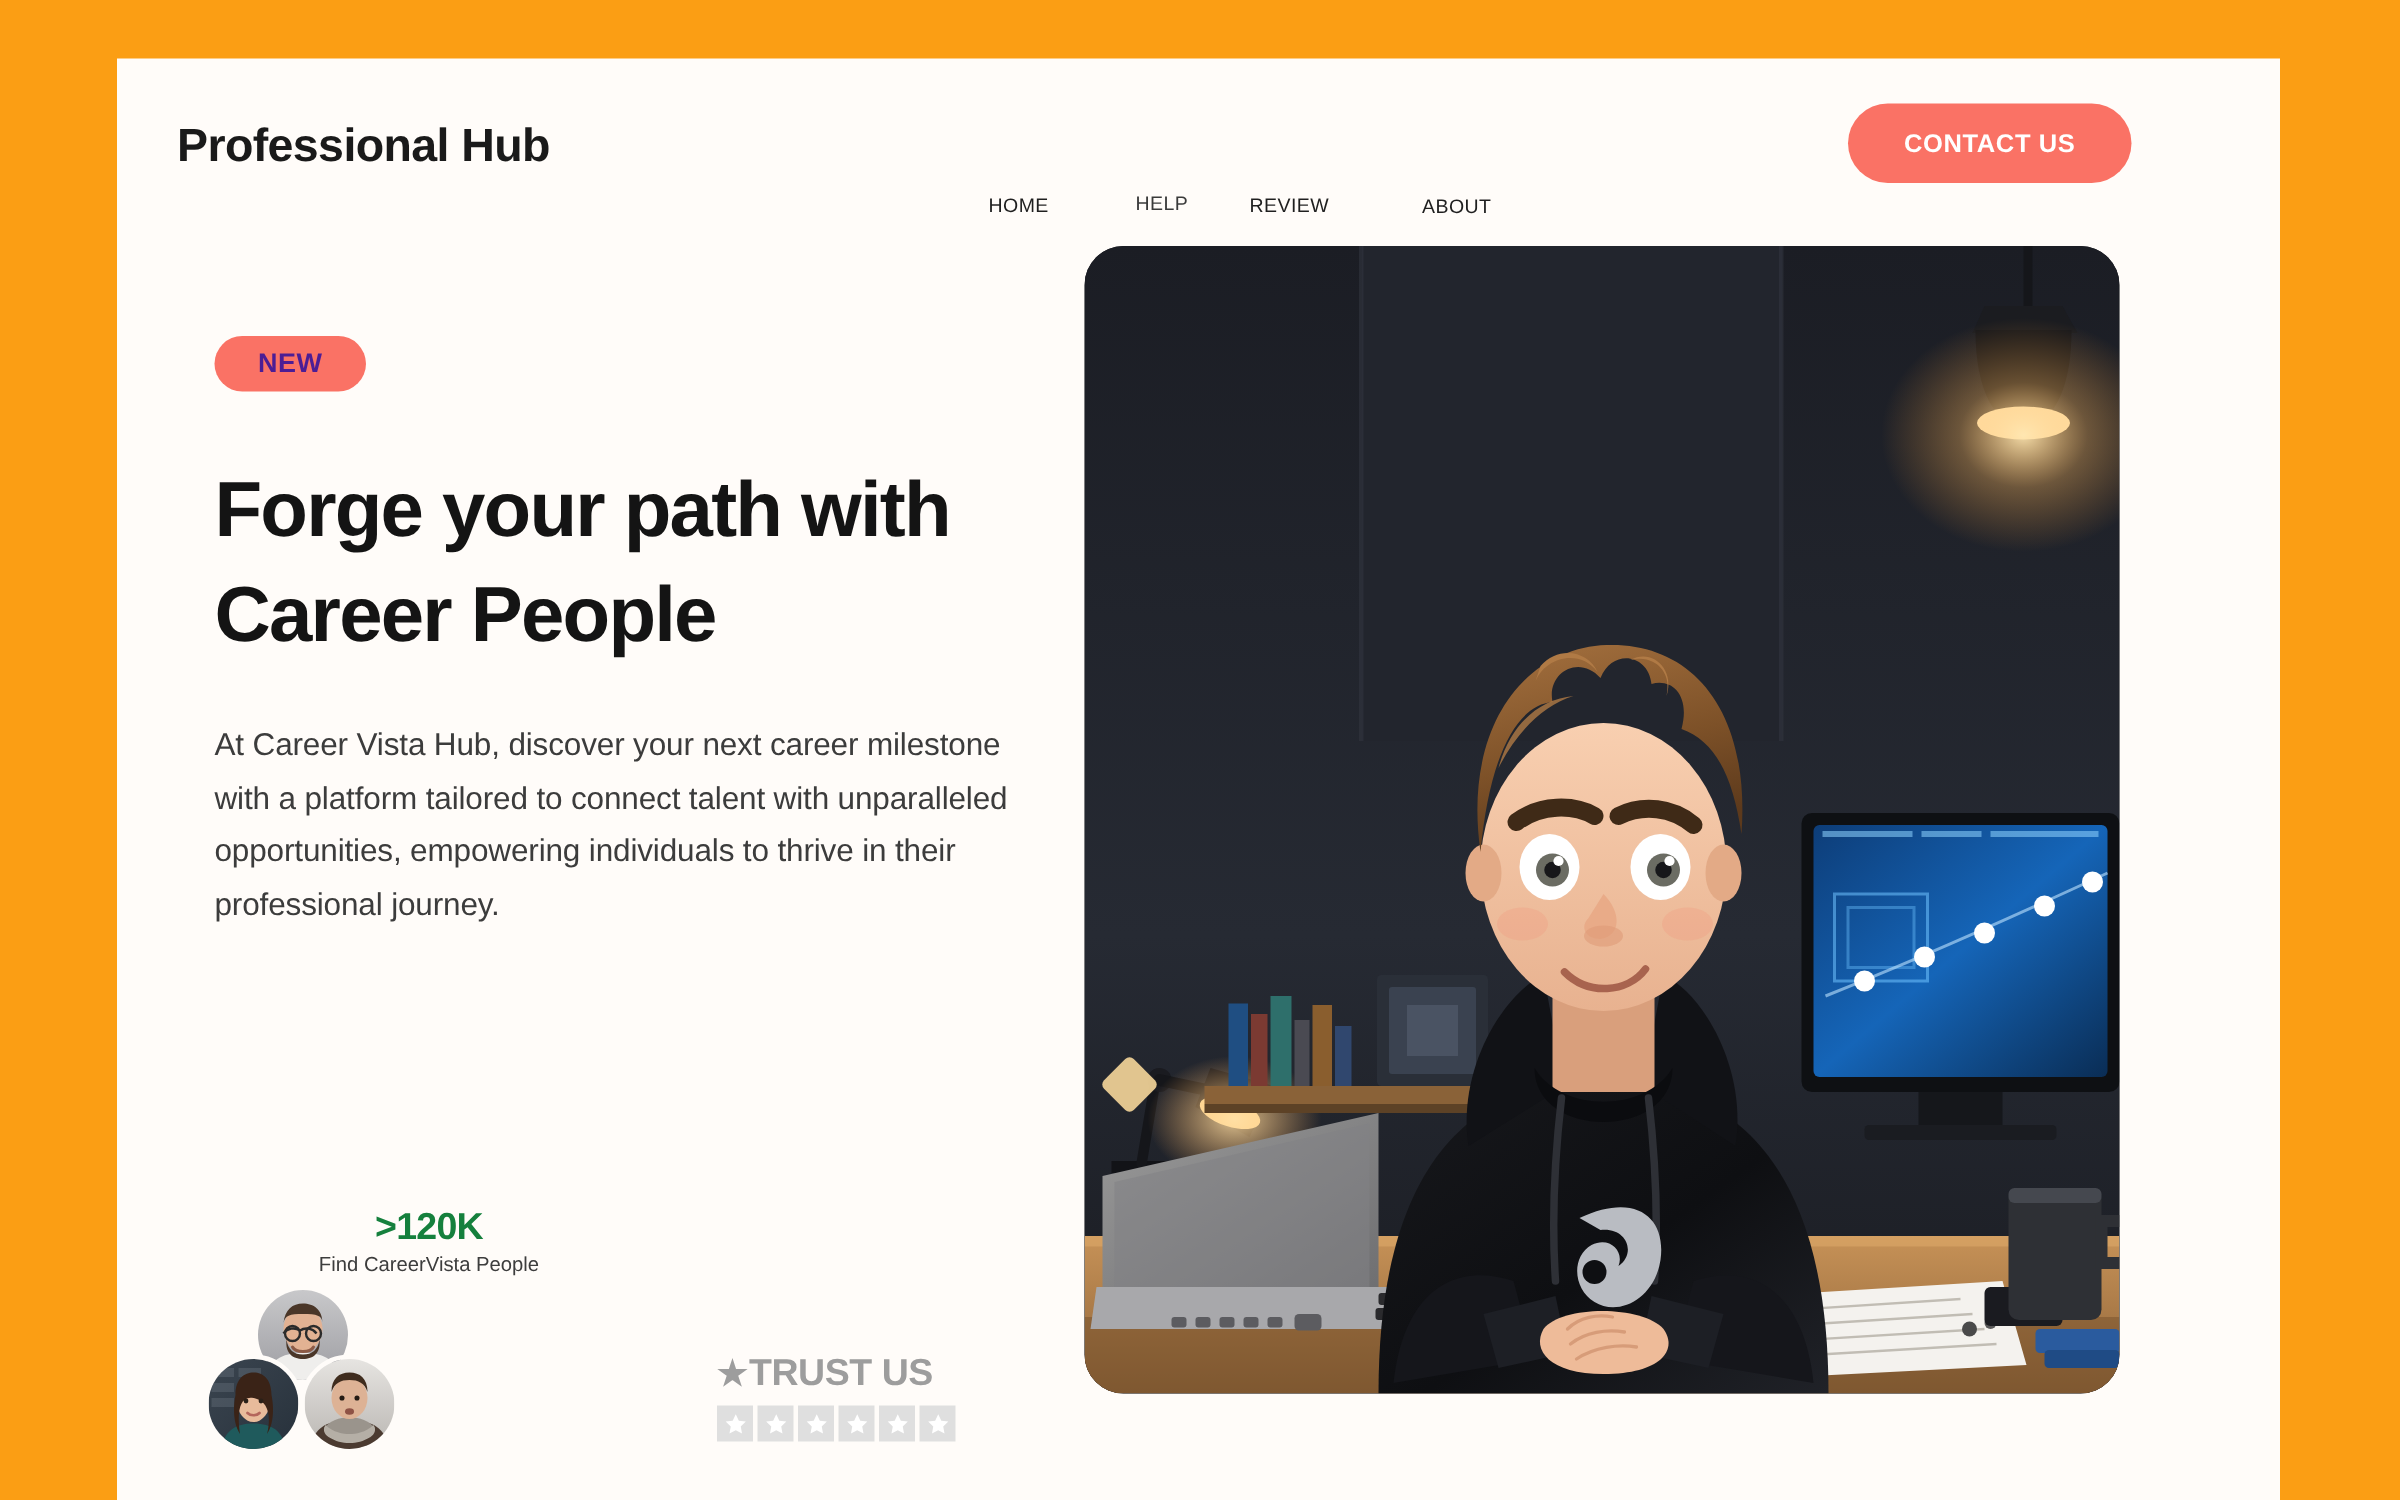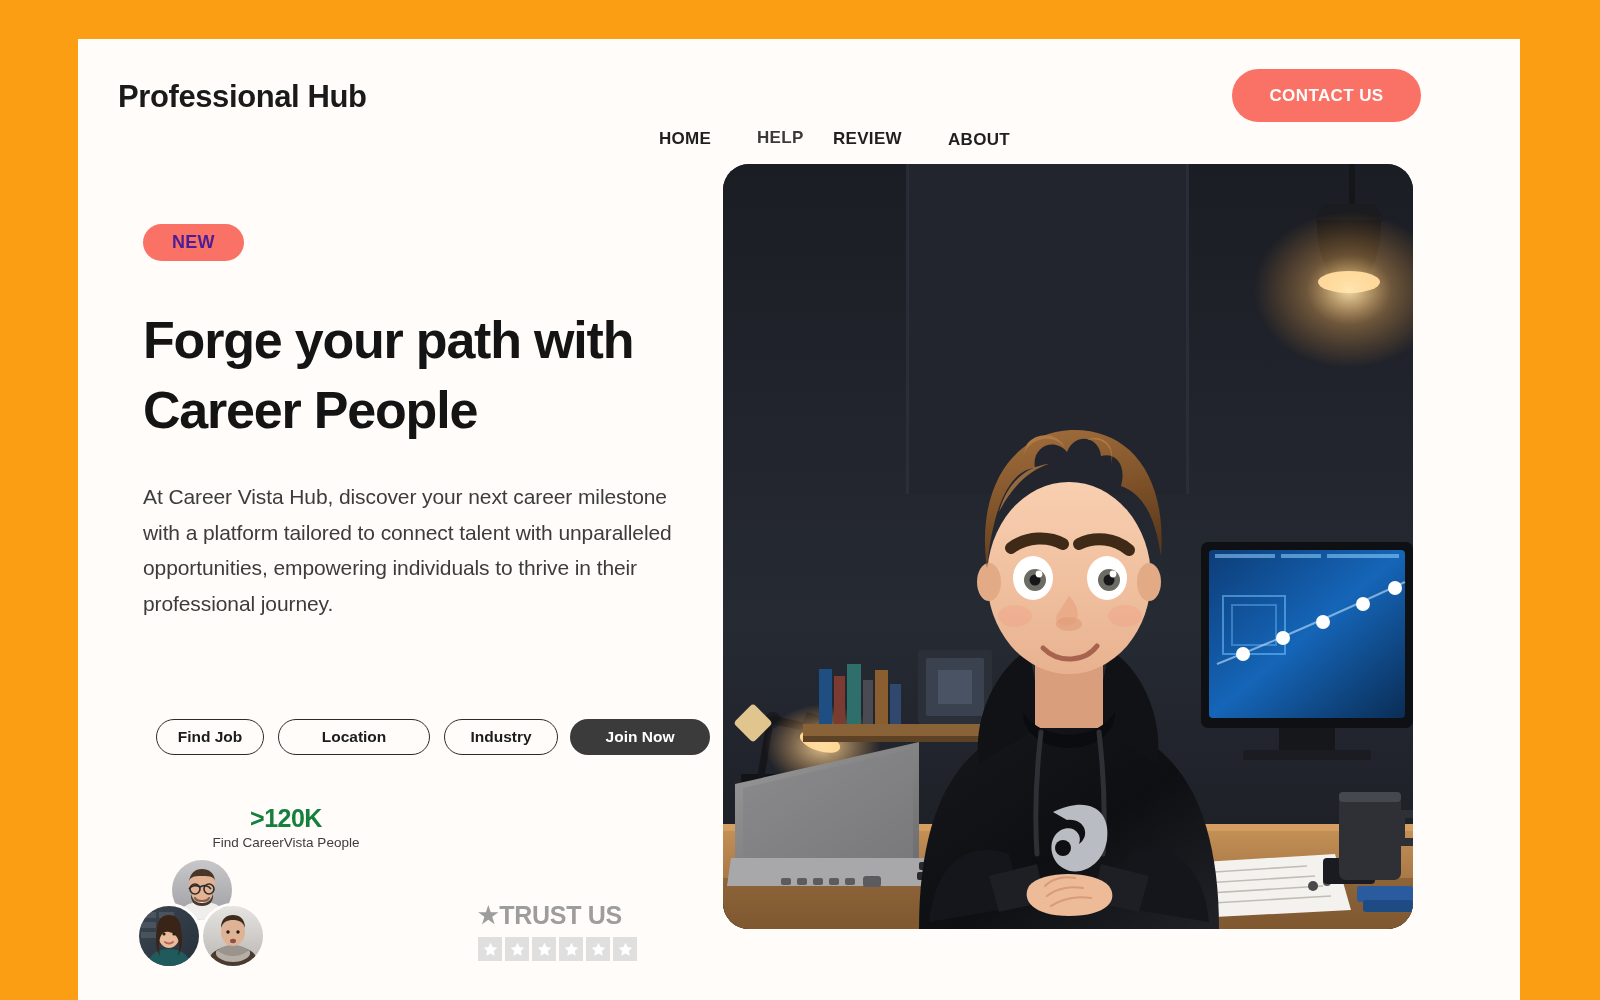--- a/index.html
+++ b/index.html
@@ -49,22 +49,22 @@
   .nav {
     position: absolute;
     left: 575px;
     top: 49px;
     width: 420px;
     height: 40px;
   }
 
   .nav-item {
     position: absolute;
-    font-size: 17px;
-    font-weight: 700;
+    font-size: 13px;
+    font-weight: 400;
     letter-spacing: 0.3px;
     color: #1F1F1F;
     white-space: nowrap;
     cursor: pointer;
   }
   .nav-item.n0 { left: 6px;   top: 41px; }
   .nav-item.n1 { left: 104px; top: 40px; color: #3A3A3A; }
   .nav-item.n2 { left: 180px; top: 41px; }
   .nav-item.n3 { left: 295px; top: 42px; }
 
@@ -274,26 +274,20 @@
 
   <div class="left-col">
 
     <div class="badge-new">NEW</div>
 
     <h1 class="headline">Forge your path with Career People</h1>
 
     <p class="subtext">At Career Vista Hub, discover your next career milestone with a platform tailored to connect talent with unparalleled opportunities, empowering individuals to thrive in their professional journey.</p>
   </div>
 
-  <div class="pill-row">
-    <button class="pill p0">Find Job</button>
-    <button class="pill p1">Location</button>
-    <button class="pill p2">Industry</button>
-    <button class="pill-solid">Join Now</button>
-  </div>
 
   <div class="stats">
     <div class="stat-number">&gt;120K</div>
     <div class="stat-label">Find CareerVista People</div>
   </div>
 
   <div class="avatars">
 
     <div class="avatar a0">
       <svg viewBox="0 0 60 60">

